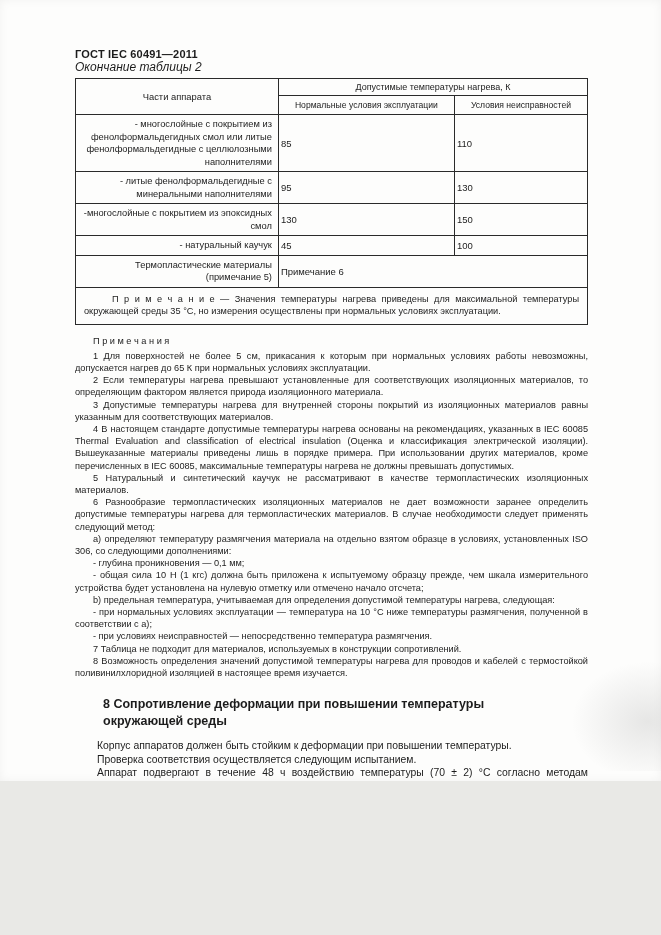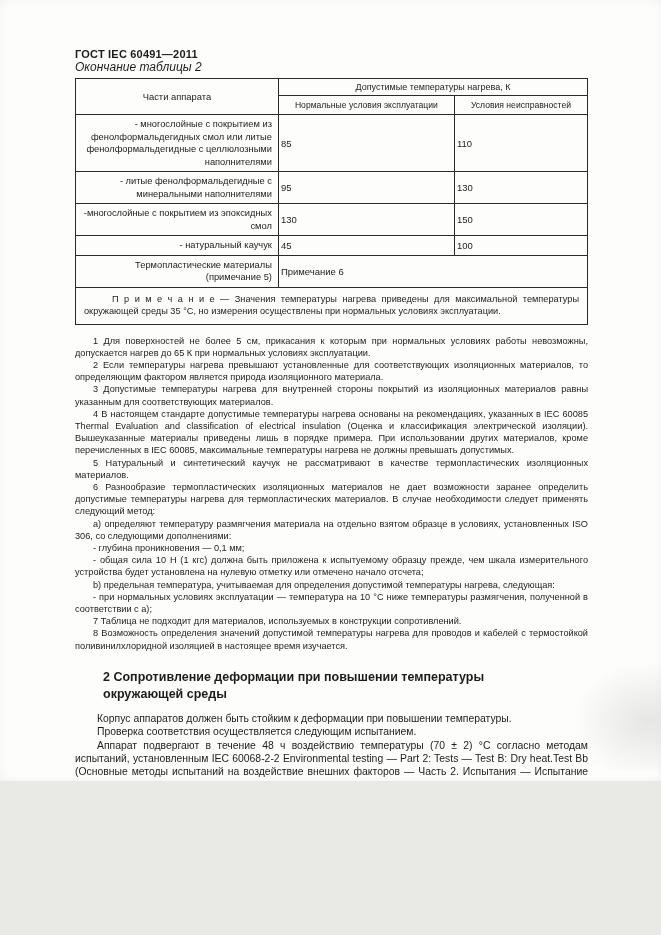--- a/index.html
+++ b/index.html
@@ -87,36 +87,38 @@
         <td class="name">Термопластические материалы (примечание 5)</td>
         <td class="val" colspan="2">Примечание 6</td>
       </tr>
       <tr>
         <td class="tnote" colspan="3">П р и м е ч а н и е — Значения температуры нагрева приведены для максимальной температуры окружающей среды 35 °С, но измерения осуществлены при нормальных условиях эксплуатации.</td>
       </tr>
     </tbody>
   </table>
 
   <div class="notes">
+    <div class="notes-heading">П р и м е ч а н и я</div>
     <p>1 Для поверхностей не более 5 см, прикасания к которым при нормальных условиях работы невозможны, допускается нагрев до 65 К при нормальных условиях эксплуатации.</p>
     <p>2 Если температуры нагрева превышают установленные для соответствующих изоляционных материалов, то определяющим фактором является природа изоляционного материала.</p>
     <p>3 Допустимые температуры нагрева для внутренней стороны покрытий из изоляционных материалов равны указанным для соответствующих материалов.</p>
     <p>4 В настоящем стандарте допустимые температуры нагрева основаны на рекомендациях, указанных в IEC 60085 Thermal Evaluation and classification of electrical insulation (Оценка и классификация электрической изоляции). Вышеуказанные материалы приведены лишь в порядке примера. При использовании других материалов, кроме перечисленных в IEC 60085, максимальные температуры нагрева не должны превышать допустимых.</p>
     <p>5 Натуральный и синтетический каучук не рассматривают в качестве термопластических изоляционных материалов.</p>
     <p>6 Разнообразие термопластических изоляционных материалов не дает возможности заранее определить допустимые температуры нагрева для термопластических материалов. В случае необходимости следует применять следующий метод:</p>
     <p>a) определяют температуру размягчения материала на отдельно взятом образце в условиях, установленных ISO 306, со следующими дополнениями:</p>
     <p>- глубина проникновения — 0,1 мм;</p>
     <p>- общая сила 10 Н (1 кгс) должна быть приложена к испытуемому образцу прежде, чем шкала измерительного устройства будет установлена на нулевую отметку или отмечено начало отсчета;</p>
     <p>b) предельная температура, учитываемая для определения допустимой температуры нагрева, следующая:</p>
     <p>- при нормальных условиях эксплуатации — температура на 10 °С ниже температуры размягчения, полученной в соответствии с a);</p>
+    <p>- при условиях неисправностей — непосредственно температура размягчения.</p>
     <p>7 Таблица не подходит для материалов, используемых в конструкции сопротивлений.</p>
     <p>8 Возможность определения значений допустимой температуры нагрева для проводов и кабелей с термостойкой поливинилхлоридной изоляцией в настоящее время изучается.</p>
   </div>
 
-  <h2 class="sec-heading">2 Сопротивление деформации при повышении температуры окружающей среды</h2>
+  <h2 class="sec-heading">8 Сопротивление деформации при повышении температуры окружающей среды</h2>
 
   <p class="body">Корпус аппаратов должен быть стойким к деформации при повышении температуры.</p>
   <p class="body">Проверка соответствия осуществляется следующим испытанием.</p>
   <p class="body">Аппарат подвергают в течение 48 ч воздействию температуры (70 ± 2) °С согласно методам испытаний, установленным IEC 60068-2-2 Environmental testing — Part 2: Tests — Test B: Dry heat.Test Bb (Основные методы испытаний на воздействие внешних факторов — Часть 2. Испытания — Испытание В. Сухое тепло. Испытание Bb).</p>
   <p class="body">При осмотре по окончании воздействия не должно смол никаких повреждений.</p>
 
   <div class="page-number">10</div>
 
   <div class="scan-smudge"></div>
 </div>

